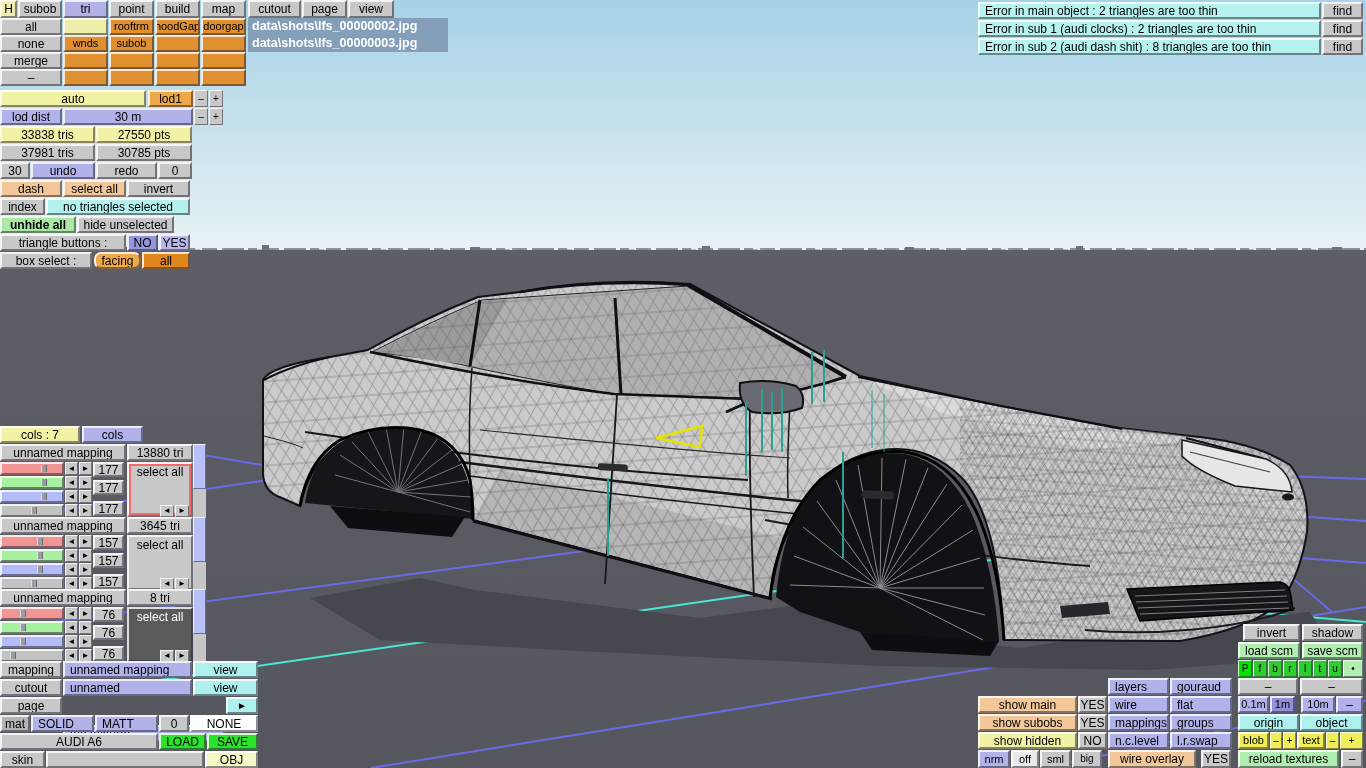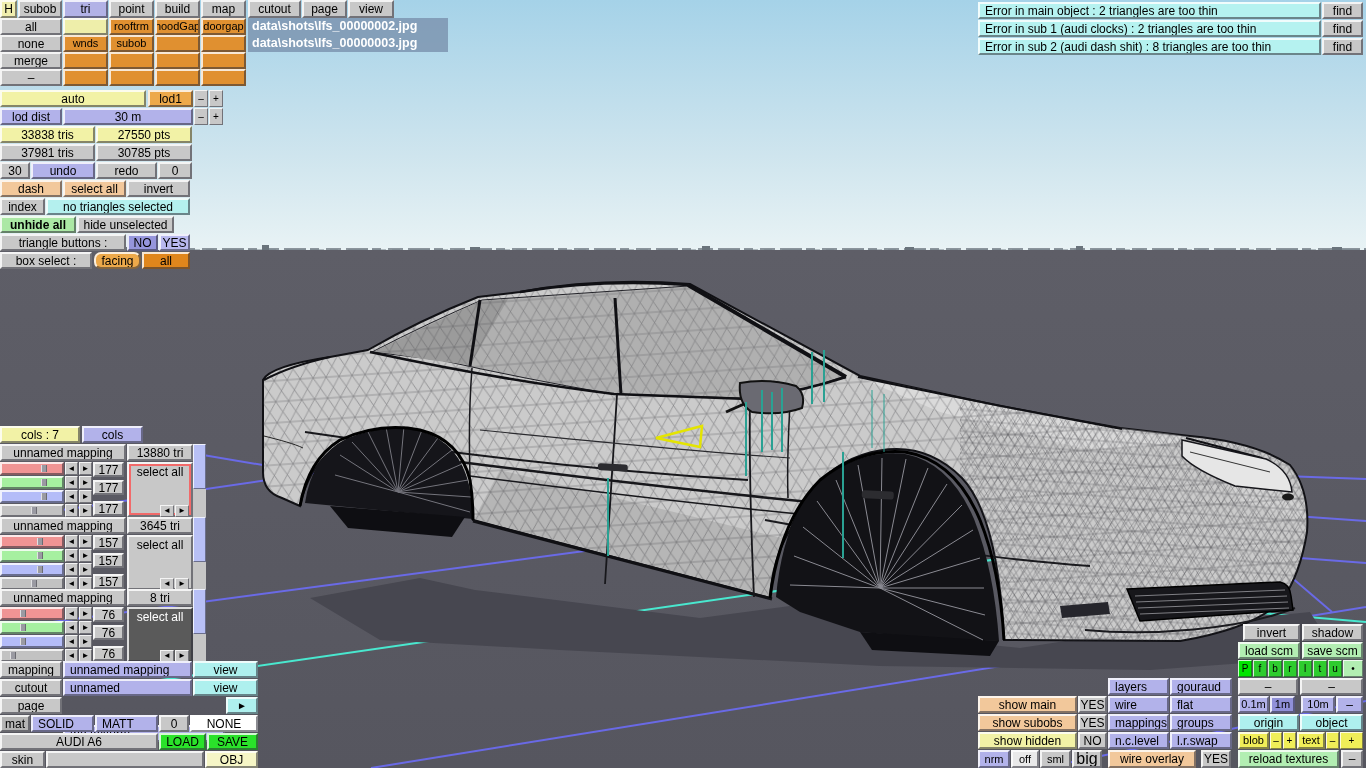--- a/index.html
+++ b/index.html
@@ -416,19 +416,19 @@
       <div class="cell left" style="left: 1170px; top: 732px; width: 62px; height: 17px; background: rgb(178, 178, 234);">l.r.swap</div>
       <div class="cell" style="left: 1238px; top: 732px; width: 31px; height: 17px; background: rgb(240, 238, 88); font-size: 11px;">blob</div>
       <div class="cell sm" style="left: 1270px; top: 732px; width: 12px; height: 17px; background: rgb(240, 238, 88);">–</div>
       <div class="cell sm" style="left: 1283px; top: 732px; width: 13px; height: 17px; background: rgb(240, 238, 88);">+</div>
       <div class="cell" style="left: 1297px; top: 732px; width: 28px; height: 17px; background: rgb(240, 238, 88); font-size: 11px;">text</div>
       <div class="cell sm" style="left: 1326px; top: 732px; width: 13px; height: 17px; background: rgb(240, 238, 88);">–</div>
       <div class="cell sm" style="left: 1340px; top: 732px; width: 23px; height: 17px; background: rgb(240, 238, 88);">+</div>
       <div class="cell" style="left: 978px; top: 750px; width: 32px; height: 18px; background: rgb(178, 178, 234); font-size: 11px;">nrm</div>
       <div class="cell" style="left: 1011px; top: 750px; width: 28px; height: 18px; background: rgb(233, 233, 233); font-size: 11px;">off</div>
       <div class="cell" style="left: 1040px; top: 750px; width: 31px; height: 18px; font-size: 11px;">sml</div>
-      <div class="cell" style="left: 1072px; top: 750px; width: 30px; height: 18px; font-size: 16px;">big</div>
+      <div class="cell" style="left: 1072px; top: 750px; width: 30px; height: 18px; font-size: 10px;">big</div>
       <div class="cell" style="left: 1108px; top: 750px; width: 88px; height: 18px; background: rgb(242, 200, 155);">wire overlay</div>
       <div class="cell" style="left: 1201px; top: 750px; width: 30px; height: 18px;">YES</div>
       <div class="cell" style="left: 1238px; top: 750px; width: 101px; height: 18px; background: rgb(178, 238, 178);">reload textures</div>
       <div class="cell" style="left: 1341px; top: 750px; width: 22px; height: 18px;">–</div>
     </div>
 </div>
 
 </body></html>

